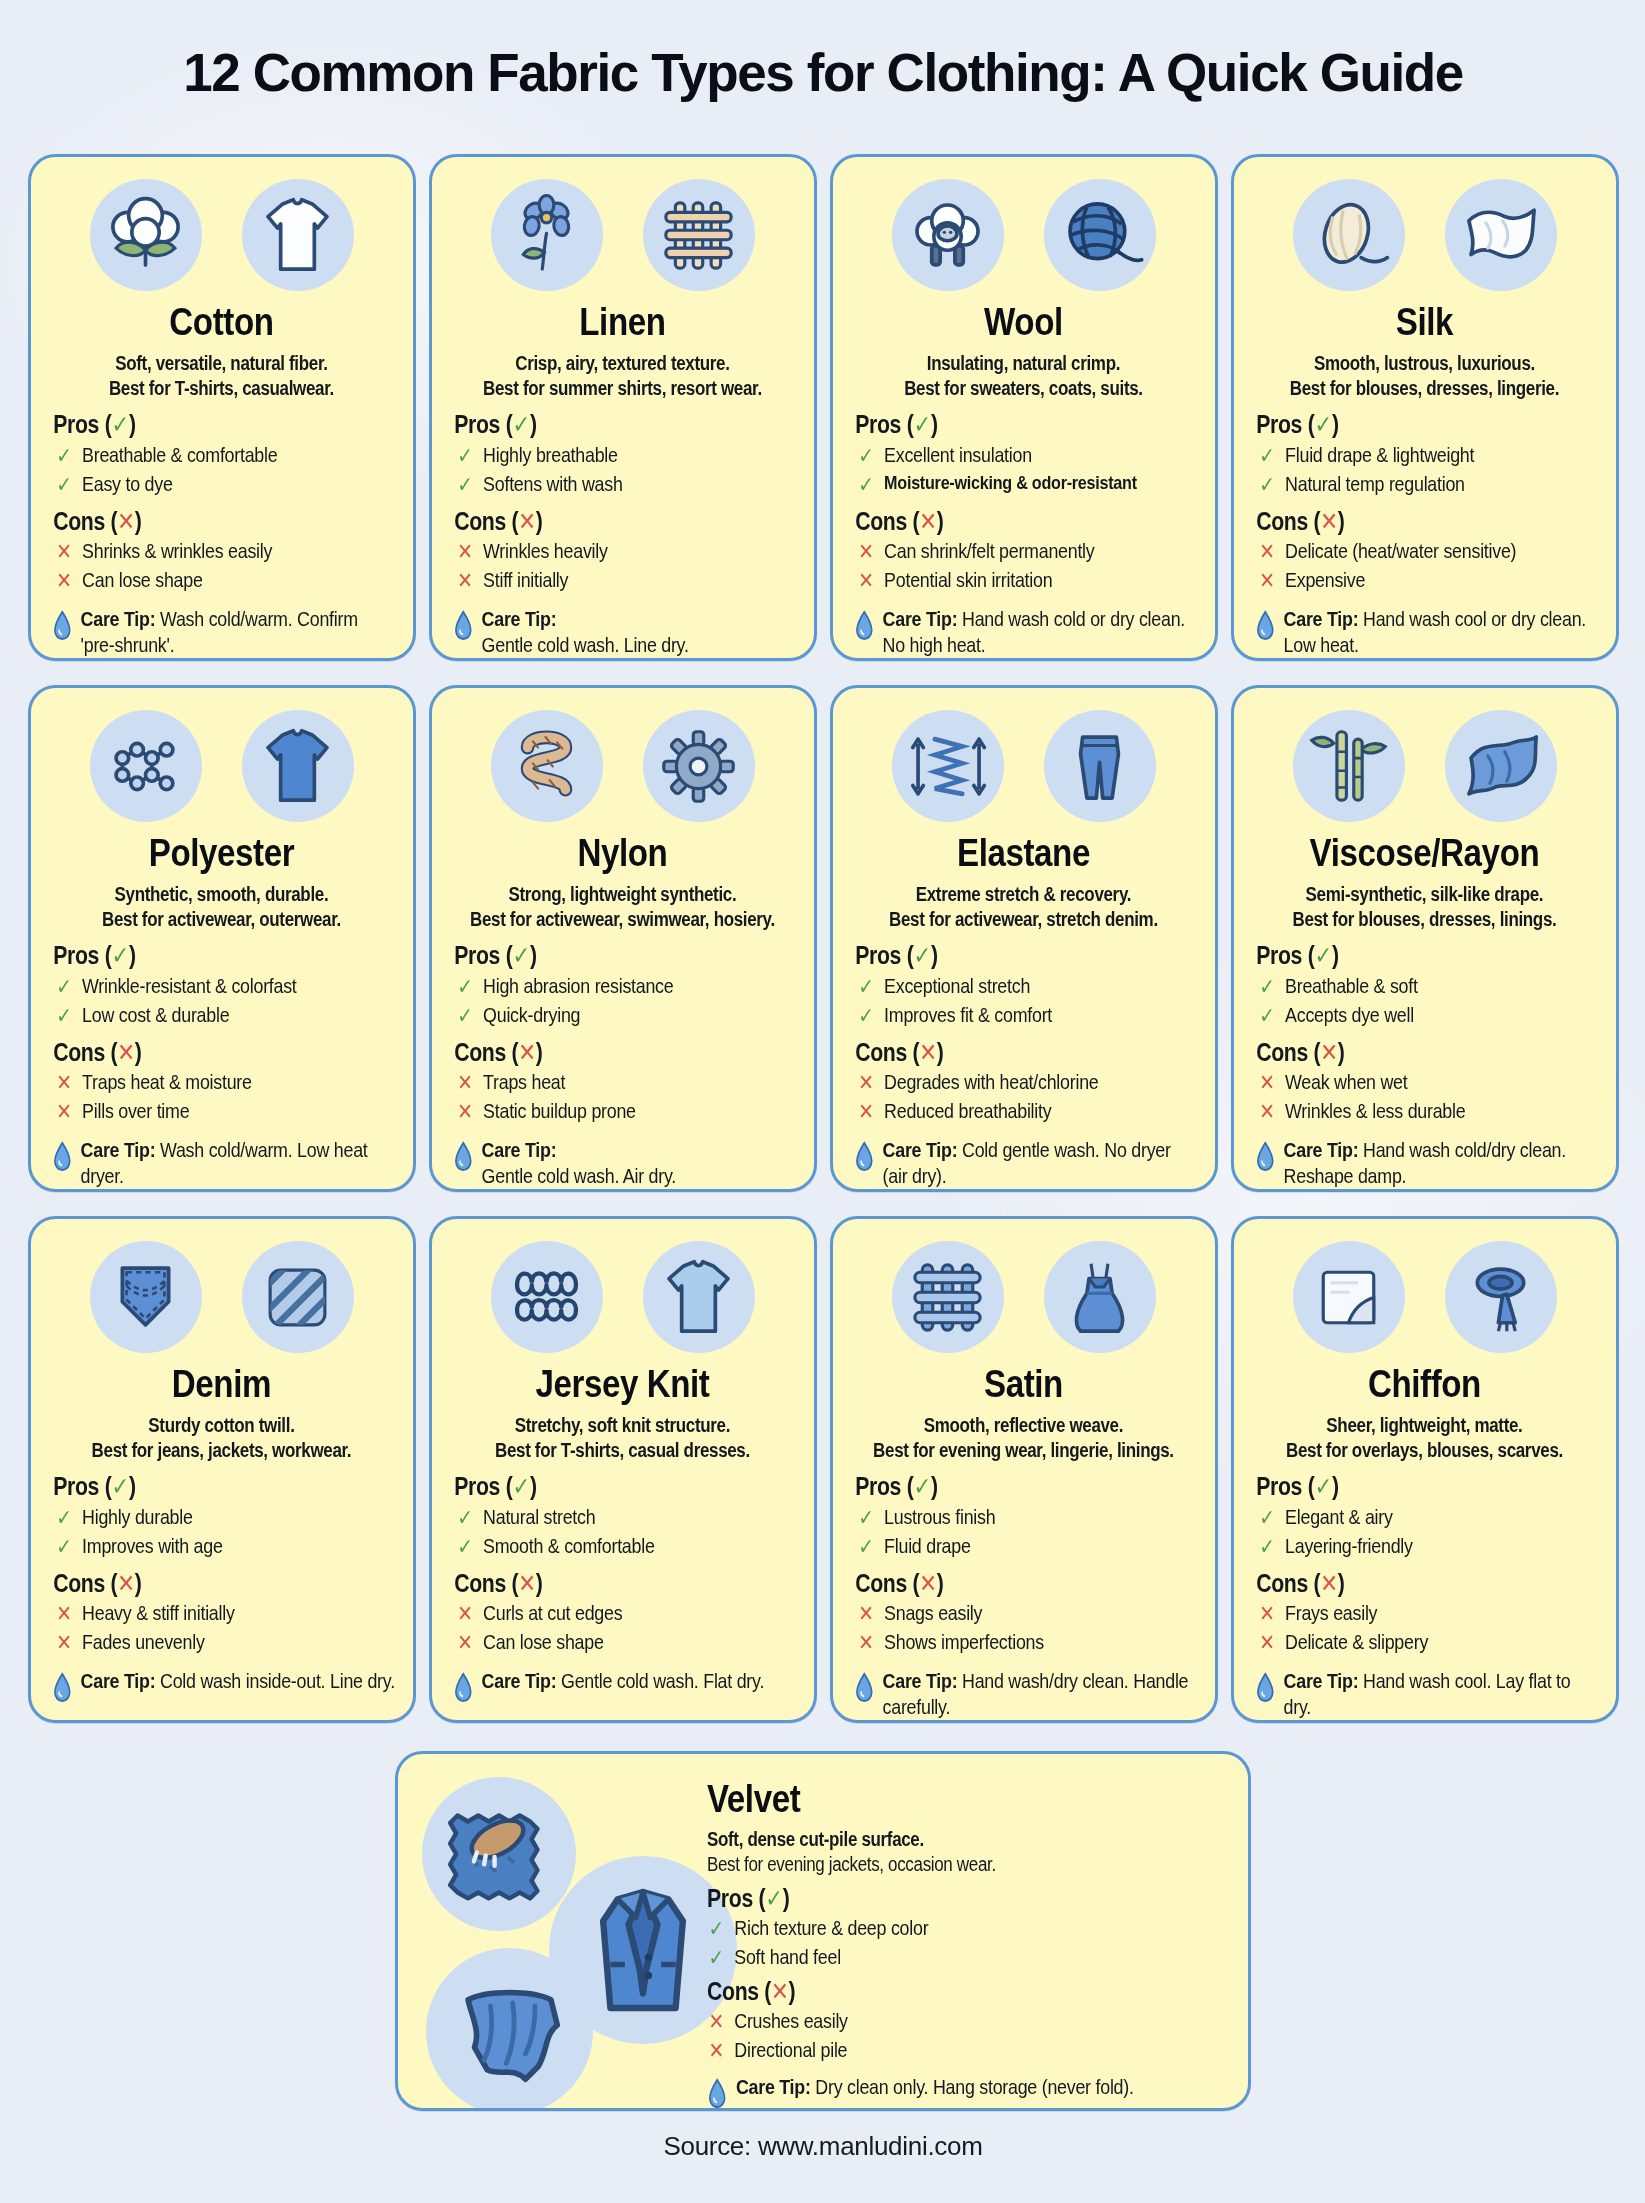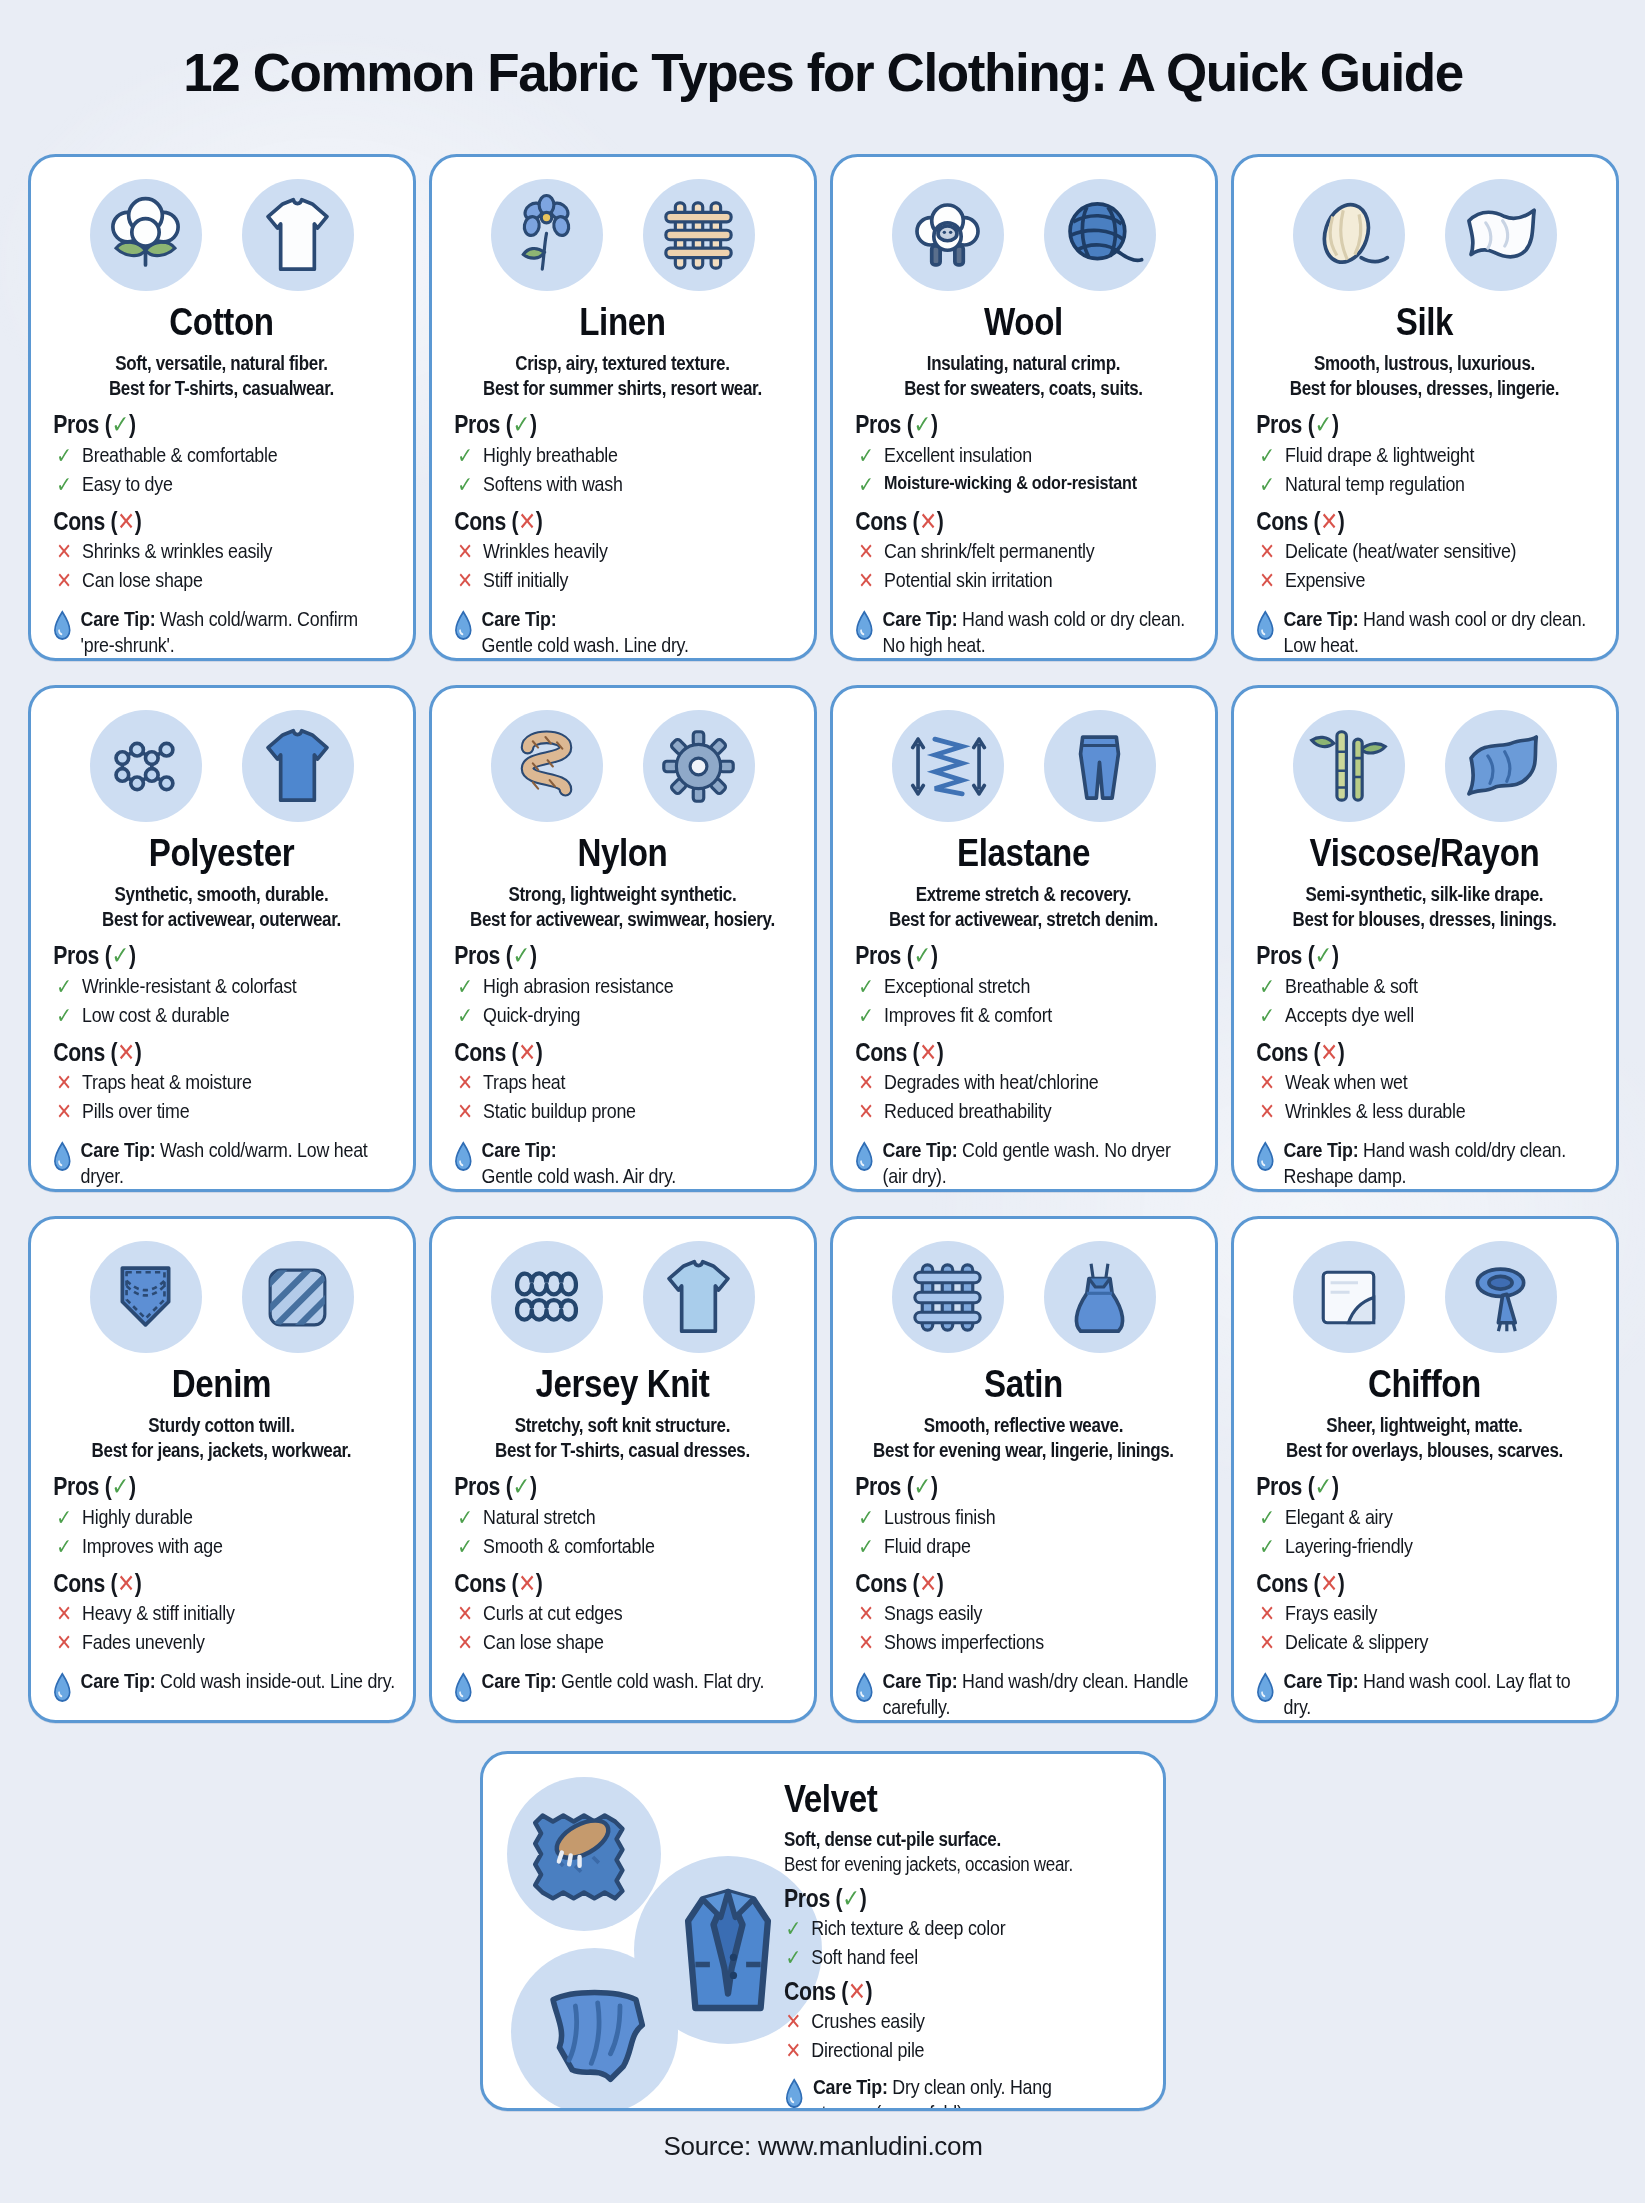--- a/index.html
+++ b/index.html
@@ -13,21 +13,21 @@
   }
   .page-title{
     padding-top:42px;text-align:center;font-size:53px;font-weight:bold;
     letter-spacing:-1.4px;color:#0b0e14;
   }
   .grid{
     margin:51px 27.5px 0;display:grid;grid-template-columns:repeat(4,1fr);
     gap:24px 13px;grid-auto-rows:507px;
   }
   .card{
-    background:#ffffff;border:3.7px solid #5b98d3;border-radius:27.5px;
+    background:#fef9c3;border:3.7px solid #5b98d3;border-radius:27.5px;
     padding:22px 16.5px 14.7px;box-sizing:border-box;overflow:hidden;
     box-shadow:0 0.9px 0 rgba(60,90,140,.15);
   }
   .icons-row{display:flex;justify-content:center;gap:40px;margin-bottom:9.2px;}
   .icon-circle{width:112px;height:112px;border-radius:50%;background:#cdddf2;
     display:flex;align-items:center;justify-content:center;flex:none;}
   .card-text{width:117.6%;transform:scaleX(.85);transform-origin:left top;}
   .fabric-name{text-align:center;font-size:39px;font-weight:bold;margin:3.7px 0 7.3px;color:#0b0e14;letter-spacing:-0.5px;}
   .tagline{text-align:center;font-size:20px;font-weight:bold;line-height:1.24;letter-spacing:-0.4px;margin-bottom:9.2px;}
   .tagline .tl2{font-weight:bold;}
@@ -36,21 +36,21 @@
   .glyph-red{color:#d9534b;}
   .item{display:flex;gap:8.3px;font-size:21px;line-height:1.28;padding-left:11px;letter-spacing:-0.3px;margin:0.9px 0;}
   .item .bullet{width:22px;flex:none;font-weight:bold;font-size:22px;}
   .item.em{font-weight:bold;font-size:19px;}
   .care{display:flex;gap:10px;margin-top:10px;padding-left:5.5px;align-items:flex-start;}
   .care .drop{flex:none;margin-top:4.6px;}
   .care p{margin:0;font-size:21px;line-height:1.26;letter-spacing:-0.3px;}
   .care b{margin-right:5.5px;}
   
   .velvet-wrap{display:flex;justify-content:center;margin-top:27.5px;}
-  .card.wide{width:686px;height:360px;display:flex;gap:2px;padding:18.4px 24px;}
+  .card.wide{width:856px;height:360px;display:flex;gap:10px;padding:18.4px 24px;}
   .velvet-art{position:relative;width:275px;flex:none;}
   .velvet-art .icon-circle{position:absolute;}
   .velvet-body{flex:1;padding-top:5.5px;}
   .velvet-body .fabric-name{text-align:left;margin:0 0 5.5px;}
   .velvet-body .tagline{text-align:left;margin-bottom:7.3px;}
   .velvet-body .tagline .tl2{font-weight:normal;}
   .velvet-body .sec-header{padding-left:0;margin:5.5px 0 1.8px;}
   .velvet-body .item{padding-left:1.8px;}
   .velvet-body .care{padding-left:0;margin-top:8.3px;}
   .source{ text-align:center;margin-top:20px;font-size:26px;color:#171a20;letter-spacing:-0.3px;}

